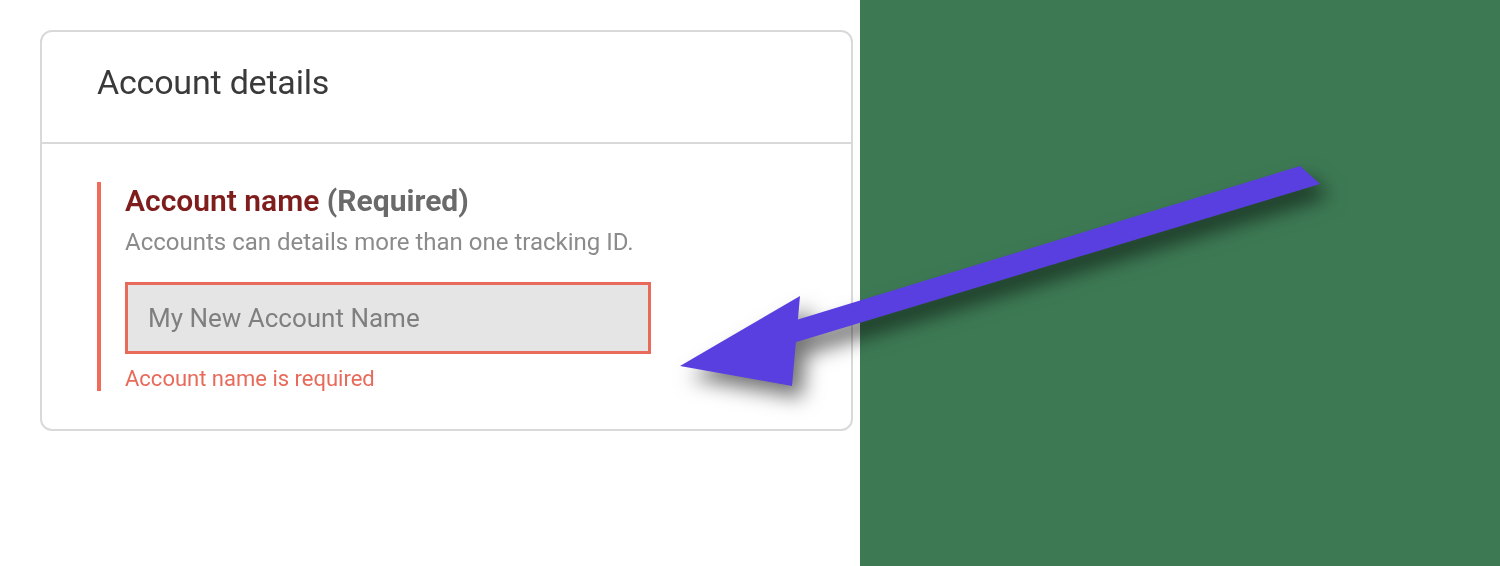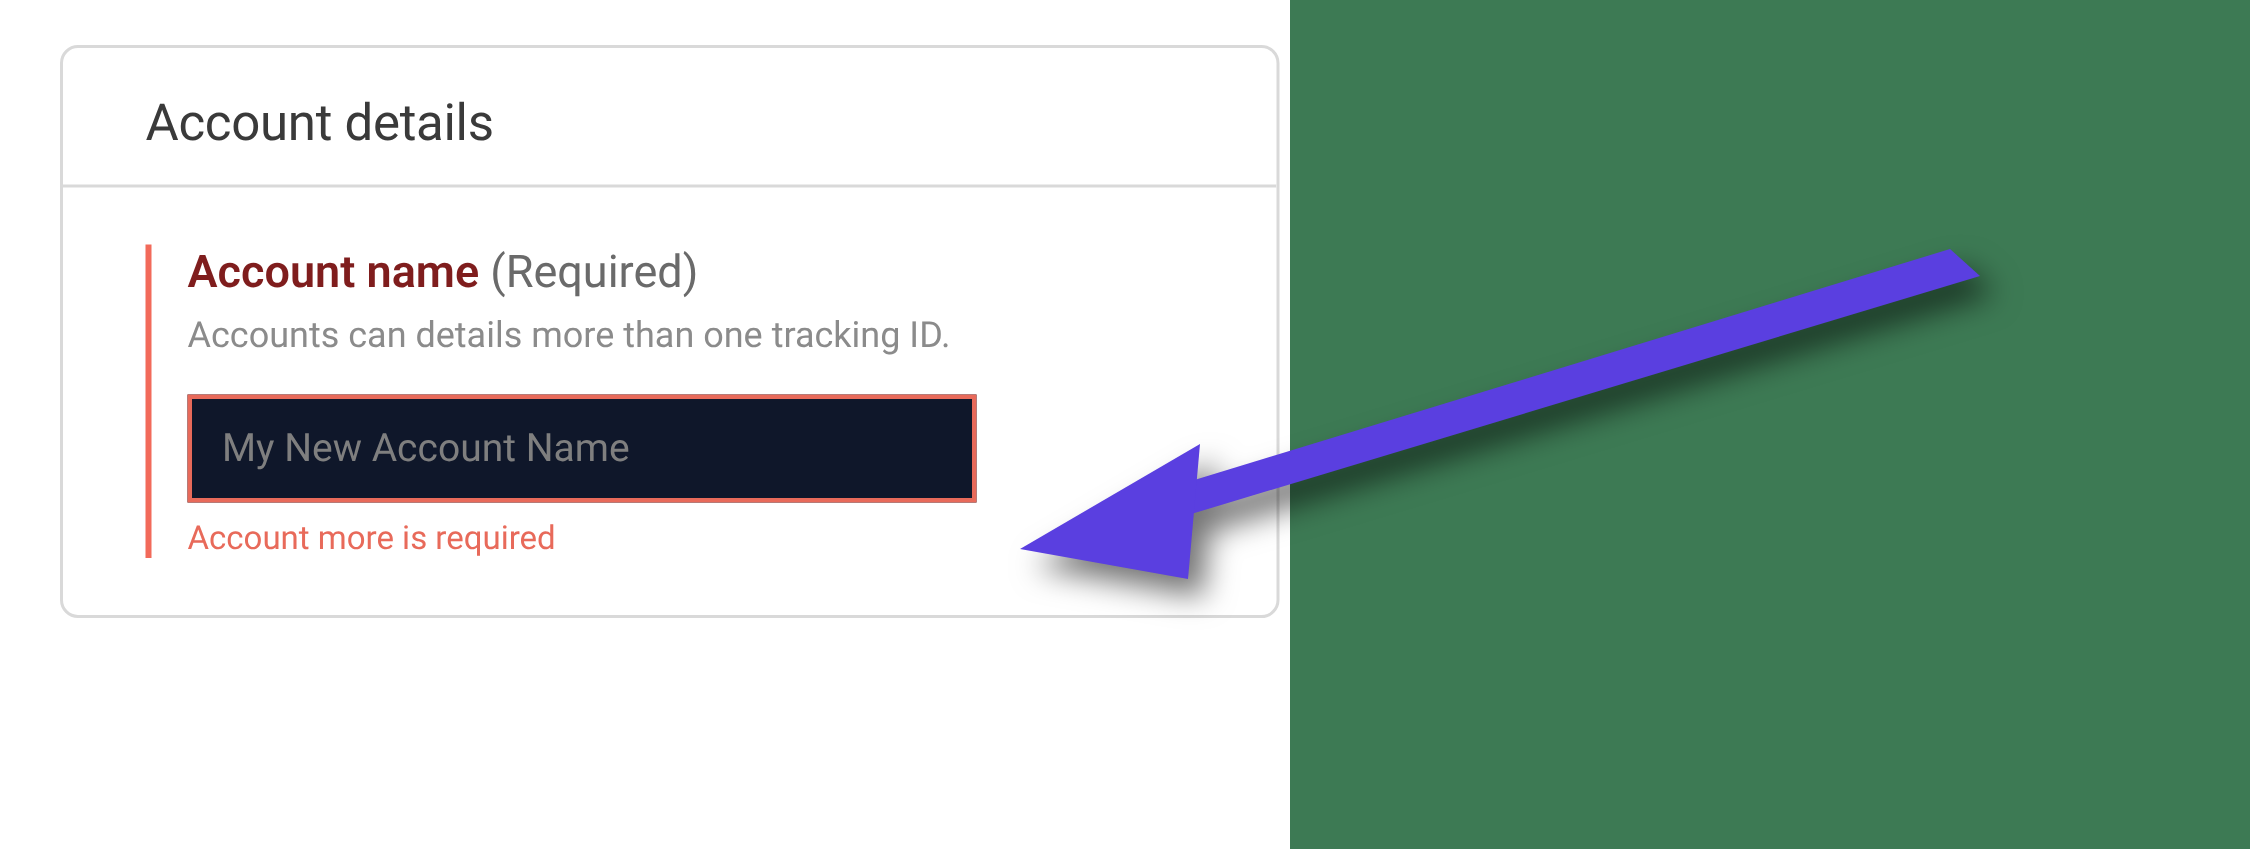--- a/index.html
+++ b/index.html
@@ -27,21 +27,21 @@
       position: absolute;
       left: 40px;
       top: 30px;
       width: 813px;
       border: 2px solid #d9d9d9;
       border-radius: 12px;
       background: #fff;
       overflow: hidden;
     }
     .card-header {
-      padding: 30px 55px 21px;
+      padding: 30px 55px 40px;
       border-bottom: 2px solid #d9d9d9;
     }
     .card-title {
       font-size: 34px;
       font-weight: 400;
       color: #3a3a3a;
       letter-spacing: -0.2px;
     }
     .card-body {
       padding: 38px 45px 38px 55px;
@@ -53,35 +53,35 @@
     .field-label-row {
       font-size: 30px;
       line-height: 1.25;
       color: #3a3a3a;
     }
     .field-label-row .label-strong {
       font-weight: 600;
       color: #7f1d1d;
     }
     .field-label-row .label-req {
-      font-weight: 400;
+      font-weight: 700;
       color: #6a6a6a;
     }
     .field-helper {
       margin-top: 8px;
       font-size: 24px;
       color: #8b8b8b;
     }
     .field-input {
       display: block;
       margin-top: 26px;
       width: 526px;
       height: 72px;
       border: 3px solid #e86a5a;
-      background: #0f172a;
+      background: #e5e5e5;
       padding: 0 20px;
       font-size: 26px;
       color: #7f7f7f;
       outline: none;
       font-family: inherit;
     }
     .field-input::placeholder {
       color: #7f7f7f;
     }
     .field-error {
@@ -109,21 +109,21 @@
     <h2 class="card-title">Account details</h2>
   </div>
   <div class="card-body">
     <div class="field-block">
       <div class="field-label-row">
         <span class="label-strong">Account name</span>
         <span class="label-req">(Required)</span>
       </div>
       <div class="field-helper">Accounts can details more than one tracking ID.</div>
       <input type="text" class="field-input" placeholder="My New Account Name" style="">
-      <div class="field-error">Account more is required</div>
+      <div class="field-error">Account name is required</div>
     </div>
   </div>
 </div>
 
 <svg class="arrow-annotation" viewBox="0 0 640 230">
   <g fill="#5a3fe0">
     <polygon points="620,10 640,28 70,200 64,180"></polygon>
     <polygon points="0,210 120,140 112,230"></polygon>
   </g>
 </svg>

